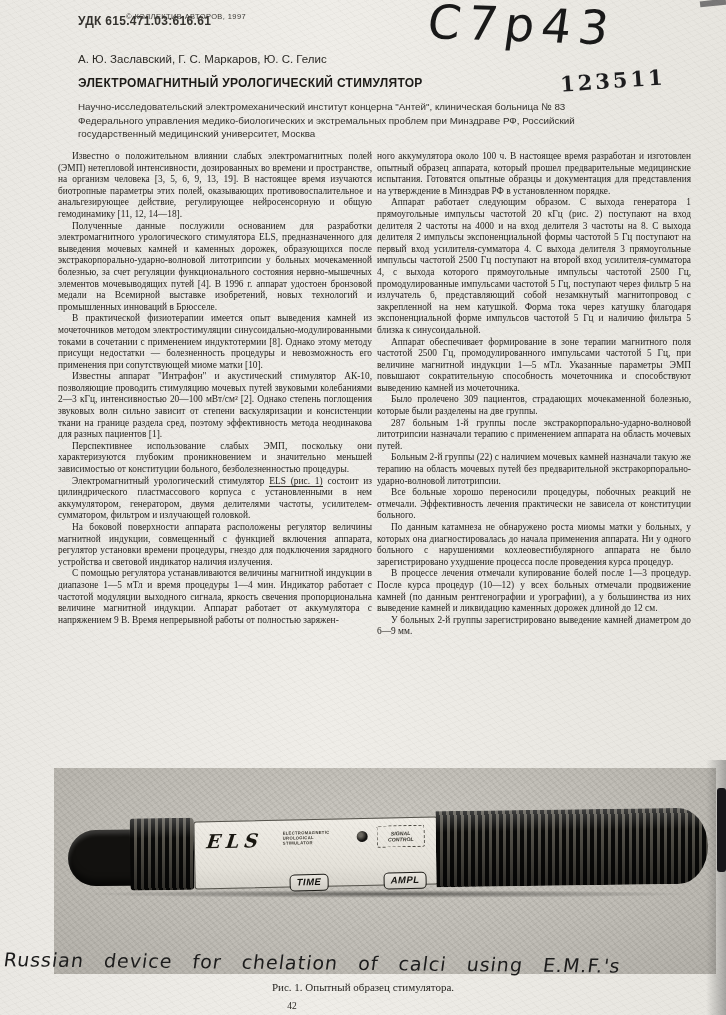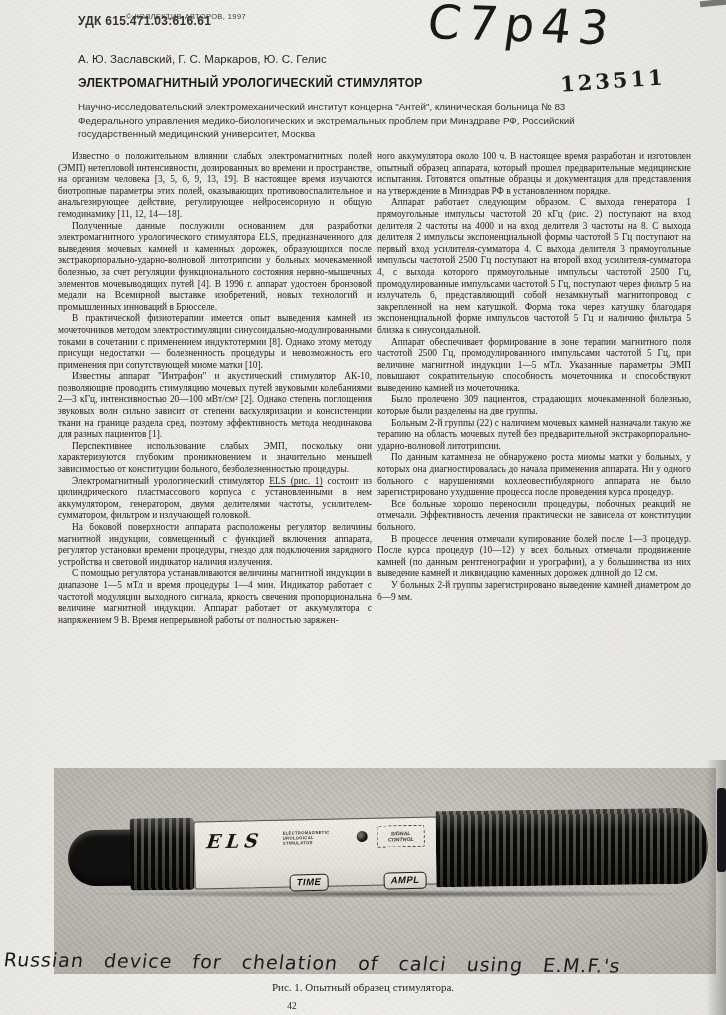--- a/index.html
+++ b/index.html
@@ -114,23 +114,24 @@
   <p><span>Электромагнитный урологический стимулятор </span><span class="u">ELS (рис. 1)</span><span> состоит из цилиндрического пластмассового корпуса с установленными в нем аккумулятором, генератором, двумя делителями частоты, усилителем-сумматором, фильтром и излучающей головкой.</span></p>
   <p>На боковой поверхности аппарата расположены регулятор величины магнитной индукции, совмещенный с функцией включения аппарата, регулятор установки времени процедуры, гнездо для подключения зарядного устройства и световой индикатор наличия излучения.</p>
   <p>С помощью регулятора устанавливаются величины магнитной индукции в диапазоне 1—5 мТл и время процедуры 1—4 мин. Индикатор работает с частотой модуляции выходного сигнала, яркость свечения пропорциональна величине магнитной индукции. Аппарат работает от аккумулятора с напряжением 9 В. Время непрерывной работы от полностью заряжен-</p>
 </div>
 
 <div class="abs col col-right">
   <p class="noindent">ного аккумулятора около 100 ч. В настоящее время разработан и изготовлен опытный образец аппарата, который прошел предварительные медицинские испытания. Готовятся опытные образцы и документация для представления на утверждение в Минздрав РФ в установленном порядке.</p>
   <p>Аппарат работает следующим образом. С выхода генератора 1 прямоугольные импульсы частотой 20 кГц (рис. 2) поступают на вход делителя 2 частоты на 4000 и на вход делителя 3 частоты на 8. С выхода делителя 2 импульсы экспоненциальной формы частотой 5 Гц поступают на первый вход усилителя-сумматора 4. С выхода делителя 3 прямоугольные импульсы частотой 2500 Гц поступают на второй вход усилителя-сумматора 4, с выхода которого прямоугольные импульсы частотой 2500 Гц, промодулированные импульсами частотой 5 Гц, поступают через фильтр 5 на излучатель 6, представляющий собой незамкнутый магнитопровод с закрепленной на нем катушкой. Форма тока через катушку благодаря экспоненциальной форме импульсов частотой 5 Гц и наличию фильтра 5 близка к синусоидальной.</p>
   <p>Аппарат обеспечивает формирование в зоне терапии магнитного поля частотой 2500 Гц, промодулированного импульсами частотой 5 Гц, при величине магнитной индукции 1—5 мТл. Указанные параметры ЭМП повышают сократительную способность мочеточника и способствуют выведению камней из мочеточника.</p>
   <p>Было пролечено 309 пациентов, страдающих мочекаменной болезнью, которые были разделены на две группы.</p>
+  <p>287 больным 1-й группы после экстракорпорально-ударно-волновой литотрипсии назначали терапию с применением аппарата на область мочевых путей.</p>
   <p>Больным 2-й группы (22) с наличием мочевых камней назначали такую же терапию на область мочевых путей без предварительной экстракорпорально-ударно-волновой литотрипсии.</p>
+  <p>Все больные хорошо переносили процедуры, побочных реакций не отмечали. Эффективность лечения практически не зависела от конституции больного.</p>
   <p>По данным катамнеза не обнаружено роста миомы матки у больных, у которых она диагностировалась до начала применения аппарата. Ни у одного больного с нарушениями кохлеовестибулярного аппарата не было зарегистрировано ухудшение процесса после проведения курса процедур.</p>
-  <p>Все больные хорошо переносили процедуры, побочных реакций не отмечали. Эффективность лечения практически не зависела от конституции больного.</p>
   <p>В процессе лечения отмечали купирование болей после 1—3 процедур. После курса процедур (10—12) у всех больных отмечали продвижение камней (по данным рентгенографии и урографии), а у большинства из них выведение камней и ликвидацию каменных дорожек длиной до 12 см.</p>
   <p>У больных 2-й группы зарегистрировано выведение камней диаметром до 6—9 мм.</p>
 </div>
 
 <div class="abs photo">
   <div class="device">
     <div class="nose"></div>
     <div class="ribs ribs-left"></div>
     <div class="label-panel">
       <div class="brand">ELS</div>

